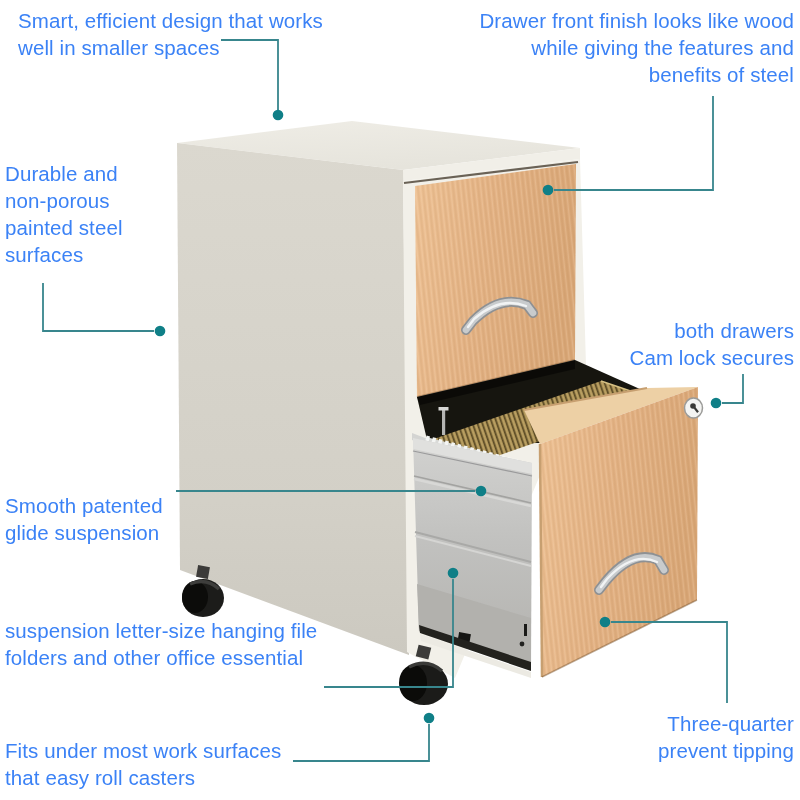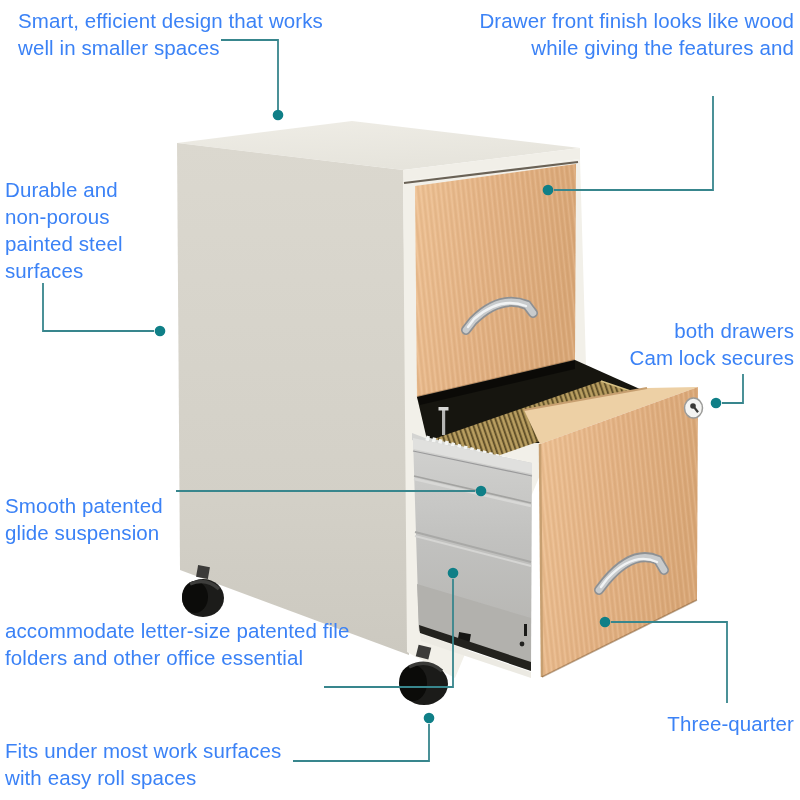--- a/index.html
+++ b/index.html
@@ -153,46 +153,48 @@
   </svg>
 
   <div class="callout" style="left:18px;top:7px;">
     <div>Smart, efficient design that works</div>
     <div>well in smaller spaces</div>
   </div>
 
   <div class="callout r" style="right:6px;top:7px;margin-left:36px;">
     <div>Drawer front finish looks like wood</div>
     <div>while giving the features and</div>
-  </div>
-
-  <div class="callout" style="left:5px;top:176px;">
+    <div>benefits of steel</div>
+  </div>
+
+  <div class="callout" style="left:5px;top:160px;">
     <div>Durable and</div>
     <div>non-porous</div>
     <div>painted steel</div>
     <div>surfaces</div>
   </div>
 
   <div class="callout r" style="right:6px;top:317px;">
     <div>both drawers</div>
     <div>Cam lock secures</div>
   </div>
 
   <div class="callout" style="left:5px;top:468px;margin-top:24px;">
     <div>Smooth patented</div>
     <div>glide suspension</div>
   </div>
 
   <div class="callout" style="left:5px;top:617px;">
-    <div>accommodate letter-size patented file</div>
+    <div>suspension letter-size hanging file</div>
     <div>folders and other office essential</div>
   </div>
 
   <div class="callout" style="left:5px;top:737px;">
     <div>Fits under most work surfaces</div>
-    <div>with easy roll spaces</div>
+    <div>that easy roll casters</div>
   </div>
 
   <div class="callout r" style="right:6px;top:710px;">
     <div>Three-quarter</div>
+    <div>prevent tipping</div>
   </div>
 
 </div>
 
 </body></html>

